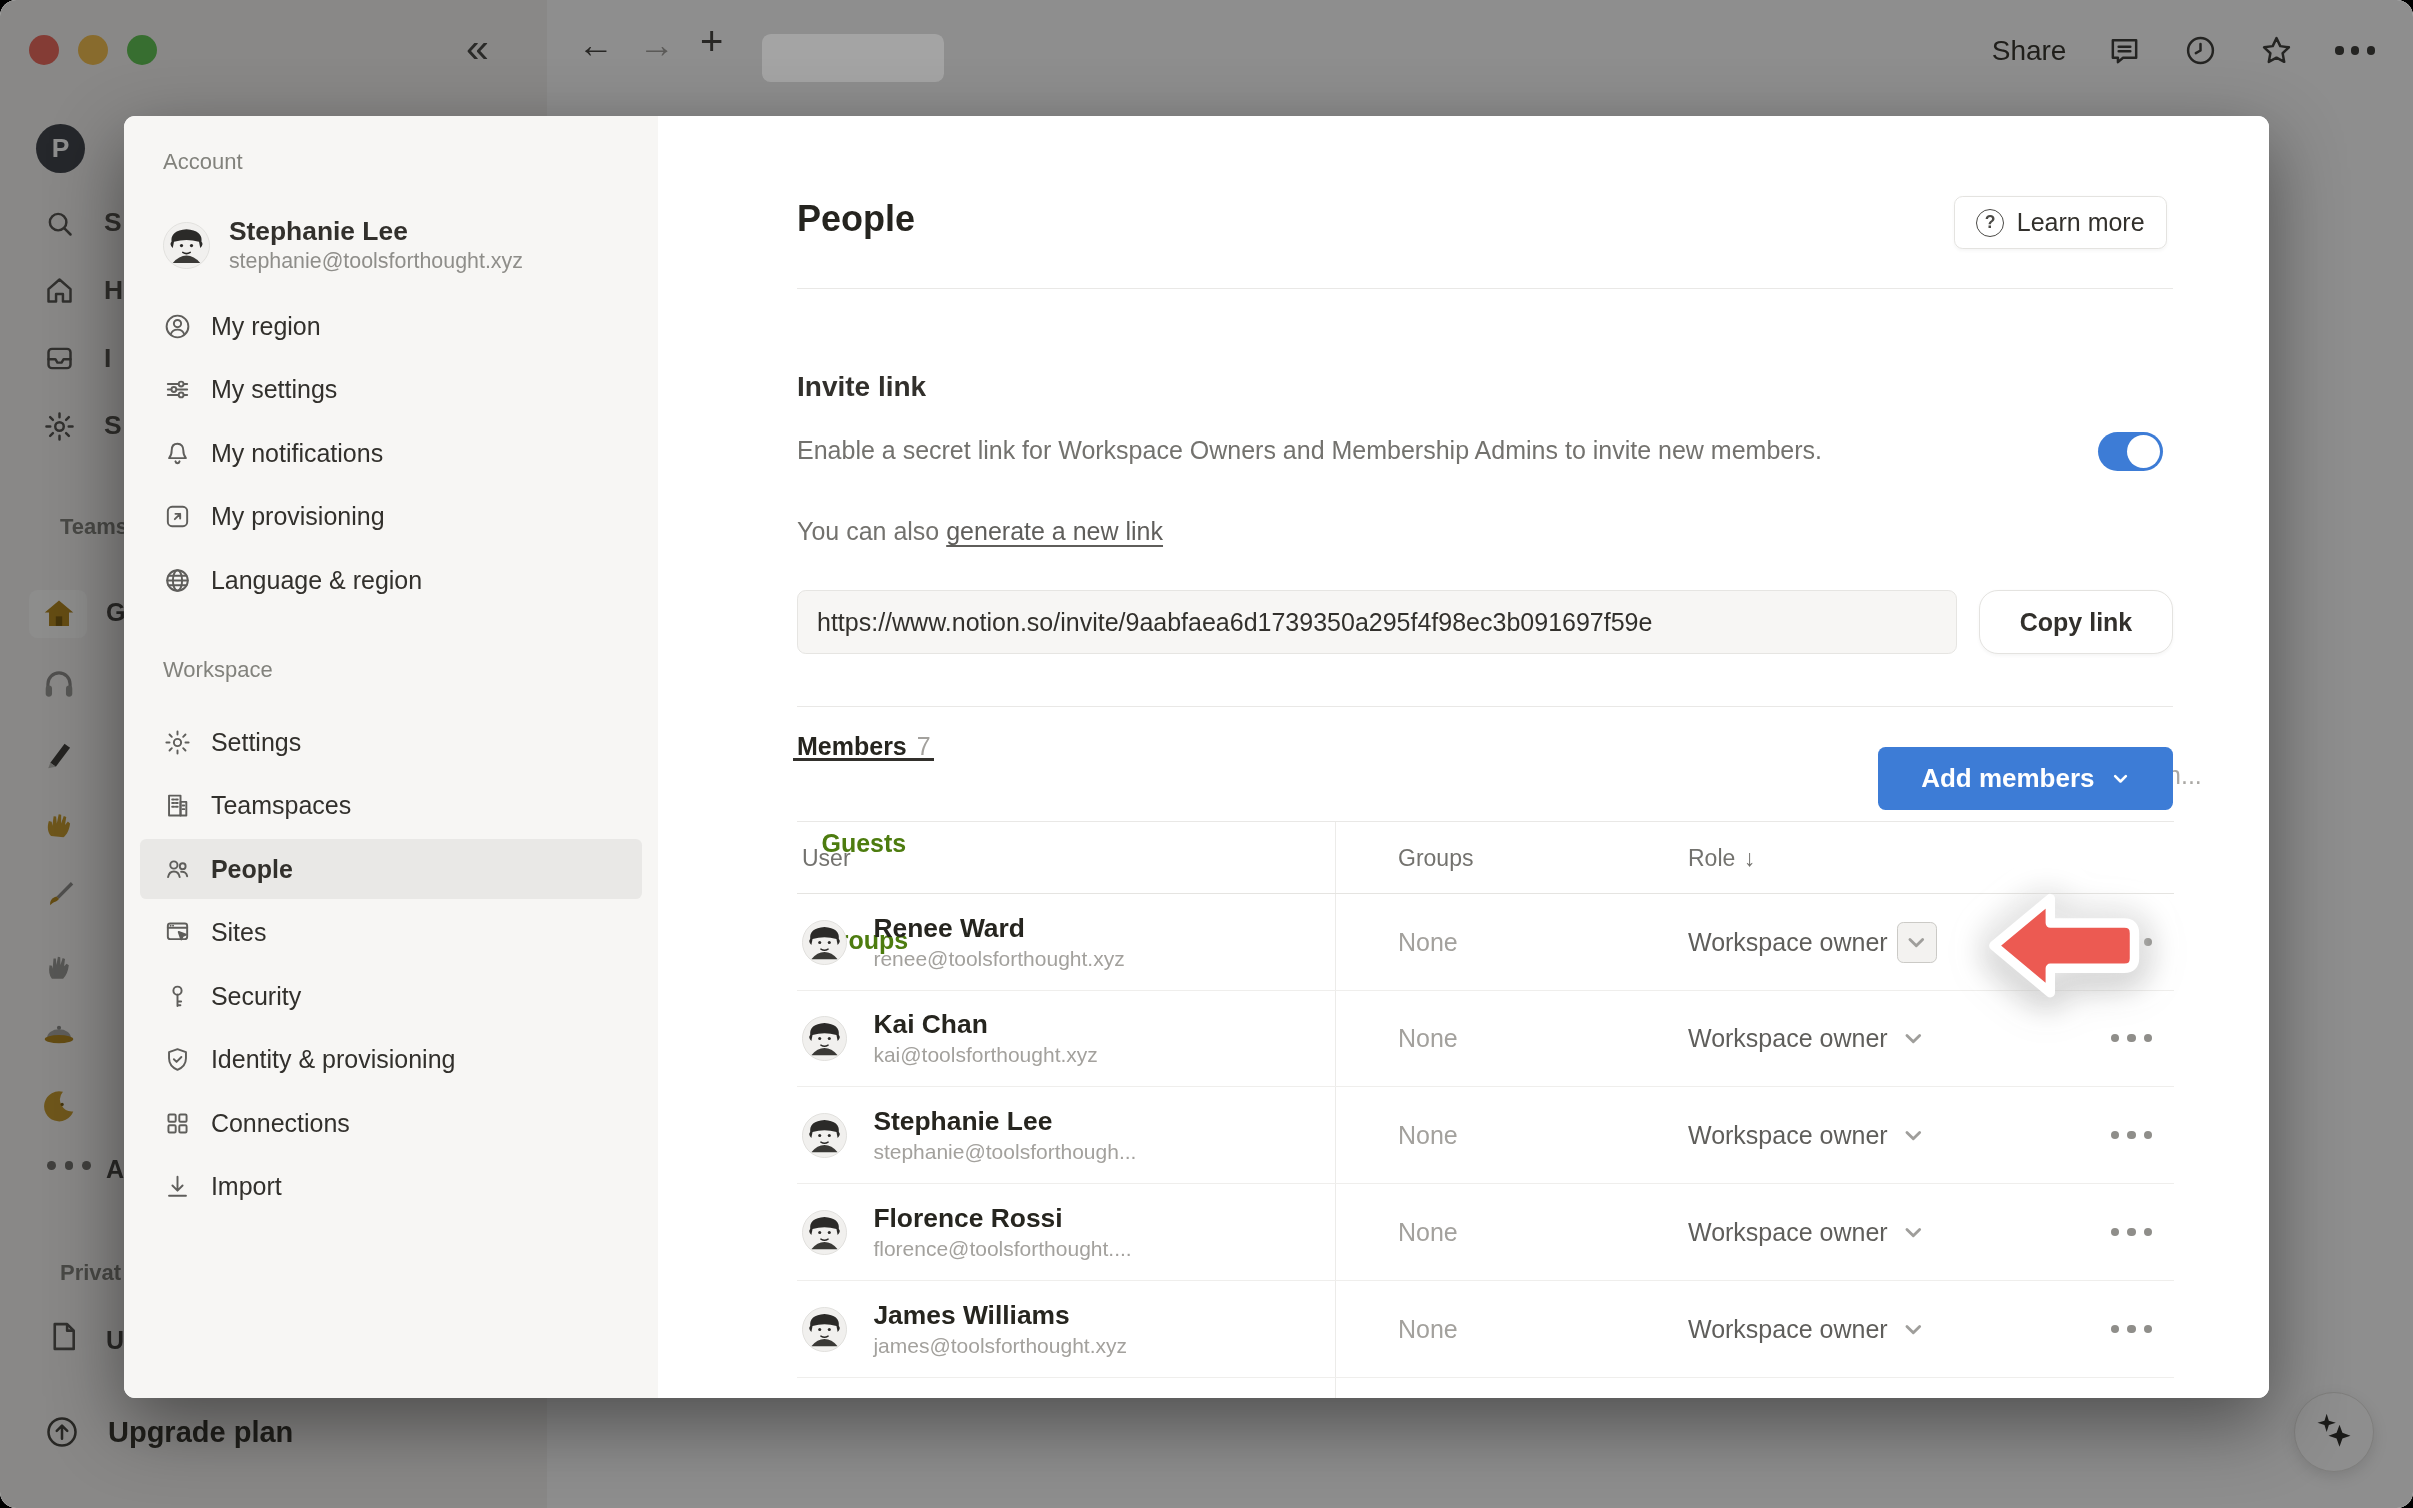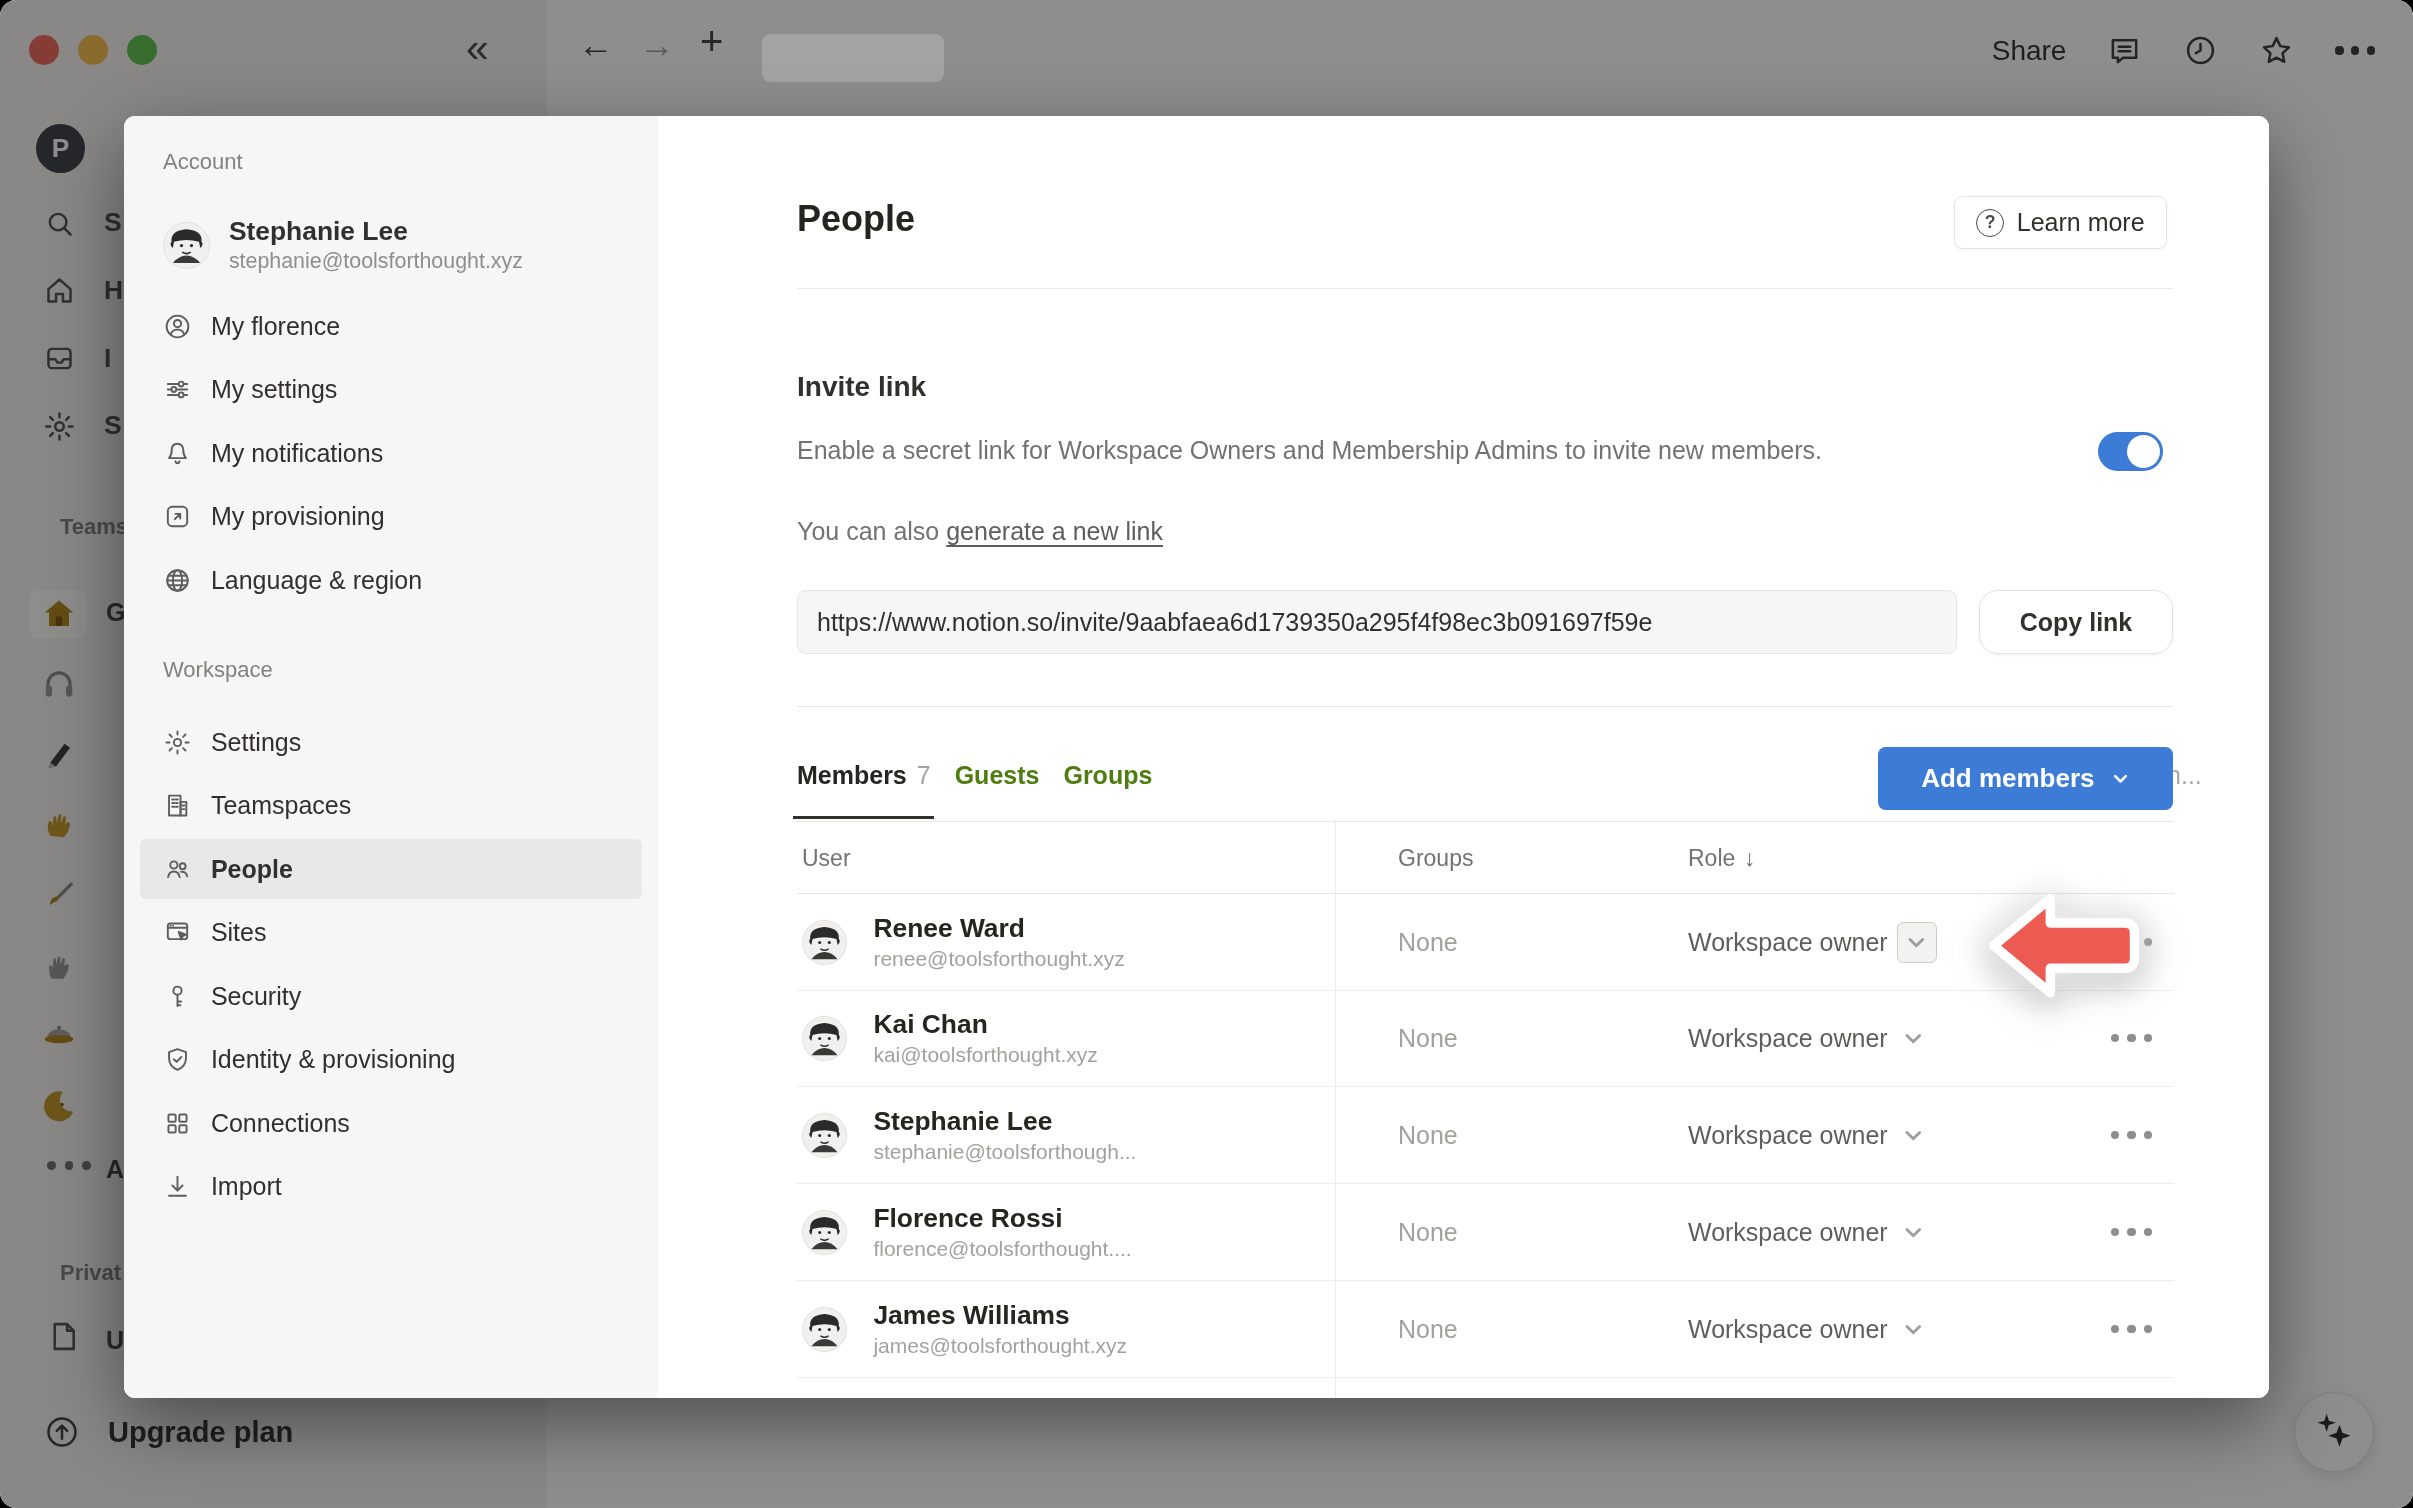--- a/index.html
+++ b/index.html
@@ -77,21 +77,21 @@
   .toggle{position:absolute;right:106px;top:316px;width:65px;height:39px;border-radius:20px;}
   .toggle .knob{position:absolute;top:3.1px;right:3.1px;width:33px;height:33px;border-radius:50%;background:#fff;}
 
   .url-field{position:absolute;left:139px;top:474px;width:1160px;height:64px;border-radius:8.8px;
     background:#f7f6f4;border:1.3px solid #e6e5e2;padding:0 19px;font-size:25px;color:#32302c;
     font-family:"Liberation Sans",sans-serif;outline:none;}
   .copy-btn{position:absolute;right:96px;top:474px;width:194px;height:64px;border-radius:19px;
     background:#fff;border:1.3px solid #e4e3e0;font-size:25px;font-weight:600;color:#32302c;
     display:flex;align-items:center;justify-content:center;box-shadow:0 1.3px 3.8px rgba(0,0,0,0.04);}
 
-  .tabs{position:absolute;left:139px;top:616px;height:87px;display:flex;align-items:center;gap:24px;}
+  .tabs{position:absolute;left:139px;top:616px;height:87px;display:flex;align-items:center;gap:68px;flex-direction:column;}
   .tab{font-size:25px;color:#4d7c0f;font-weight:700;height:100%;display:flex;align-items:center;position:relative;}
   .tab.active{color:#26251f;font-weight:600;}
   .tab.active::after{content:"";position:absolute;left:-3.8px;right:-3.8px;bottom:0;height:3.1px;background:#32302c;}
   .tab .cnt{color:#a3a19d;font-weight:400;margin-left:10px;}
   .search-wrap{position:absolute;left:1312px;top:616px;height:87px;display:flex;align-items:center;gap:15px;}
   .search-ic{width:30px;height:30px;stroke:#73726e;stroke-width:2;fill:none;stroke-linecap:round;}
   .search-in{border:none;outline:none;background:transparent;font-size:25px;width:270px;color:#32302c;
     font-family:"Liberation Sans",sans-serif;}
   .search-in::placeholder{color:#aaa8a4;}
   .add-btn{position:absolute;right:96px;top:631px;width:295px;height:63px;border-radius:7.5px;
@@ -275,21 +275,21 @@
           <div class="ms-umail">stephanie@toolsforthought.xyz</div>
         </div>
       </div>
 
       <div class="ms-row" style="top:180px">
         <svg class="ms-ic" viewBox="0 0 24 24">
             <circle cx="12" cy="12" r="9"></circle>
             <circle cx="12" cy="9.6" r="3"></circle>
             <path d="M6.4 18.4 C7.4 15.6 9.6 14.6 12 14.6 C14.4 14.6 16.6 15.6 17.6 18.4"></path>
           </svg>
-        <span>My florence</span>
+        <span>My region</span>
       </div>
       <div class="ms-row" style="top:307px">
         <svg class="ms-ic" viewBox="0 0 24 24">
             <path d="M12 4 C8.8 4 7.2 6.4 7.2 9.4 C7.2 13 6.2 14.6 5 15.8 H19 C17.8 14.6 16.8 13 16.8 9.4 C16.8 6.4 15.2 4 12 4 Z"></path>
             <path d="M10.3 18.5 C10.6 19.5 11.2 20 12 20 C12.8 20 13.4 19.5 13.7 18.5"></path>
           </svg>
         <span>My notifications</span>
       </div>
       <div class="ms-row" style="top:243px">
         <svg class="ms-ic" viewBox="0 0 24 24">

